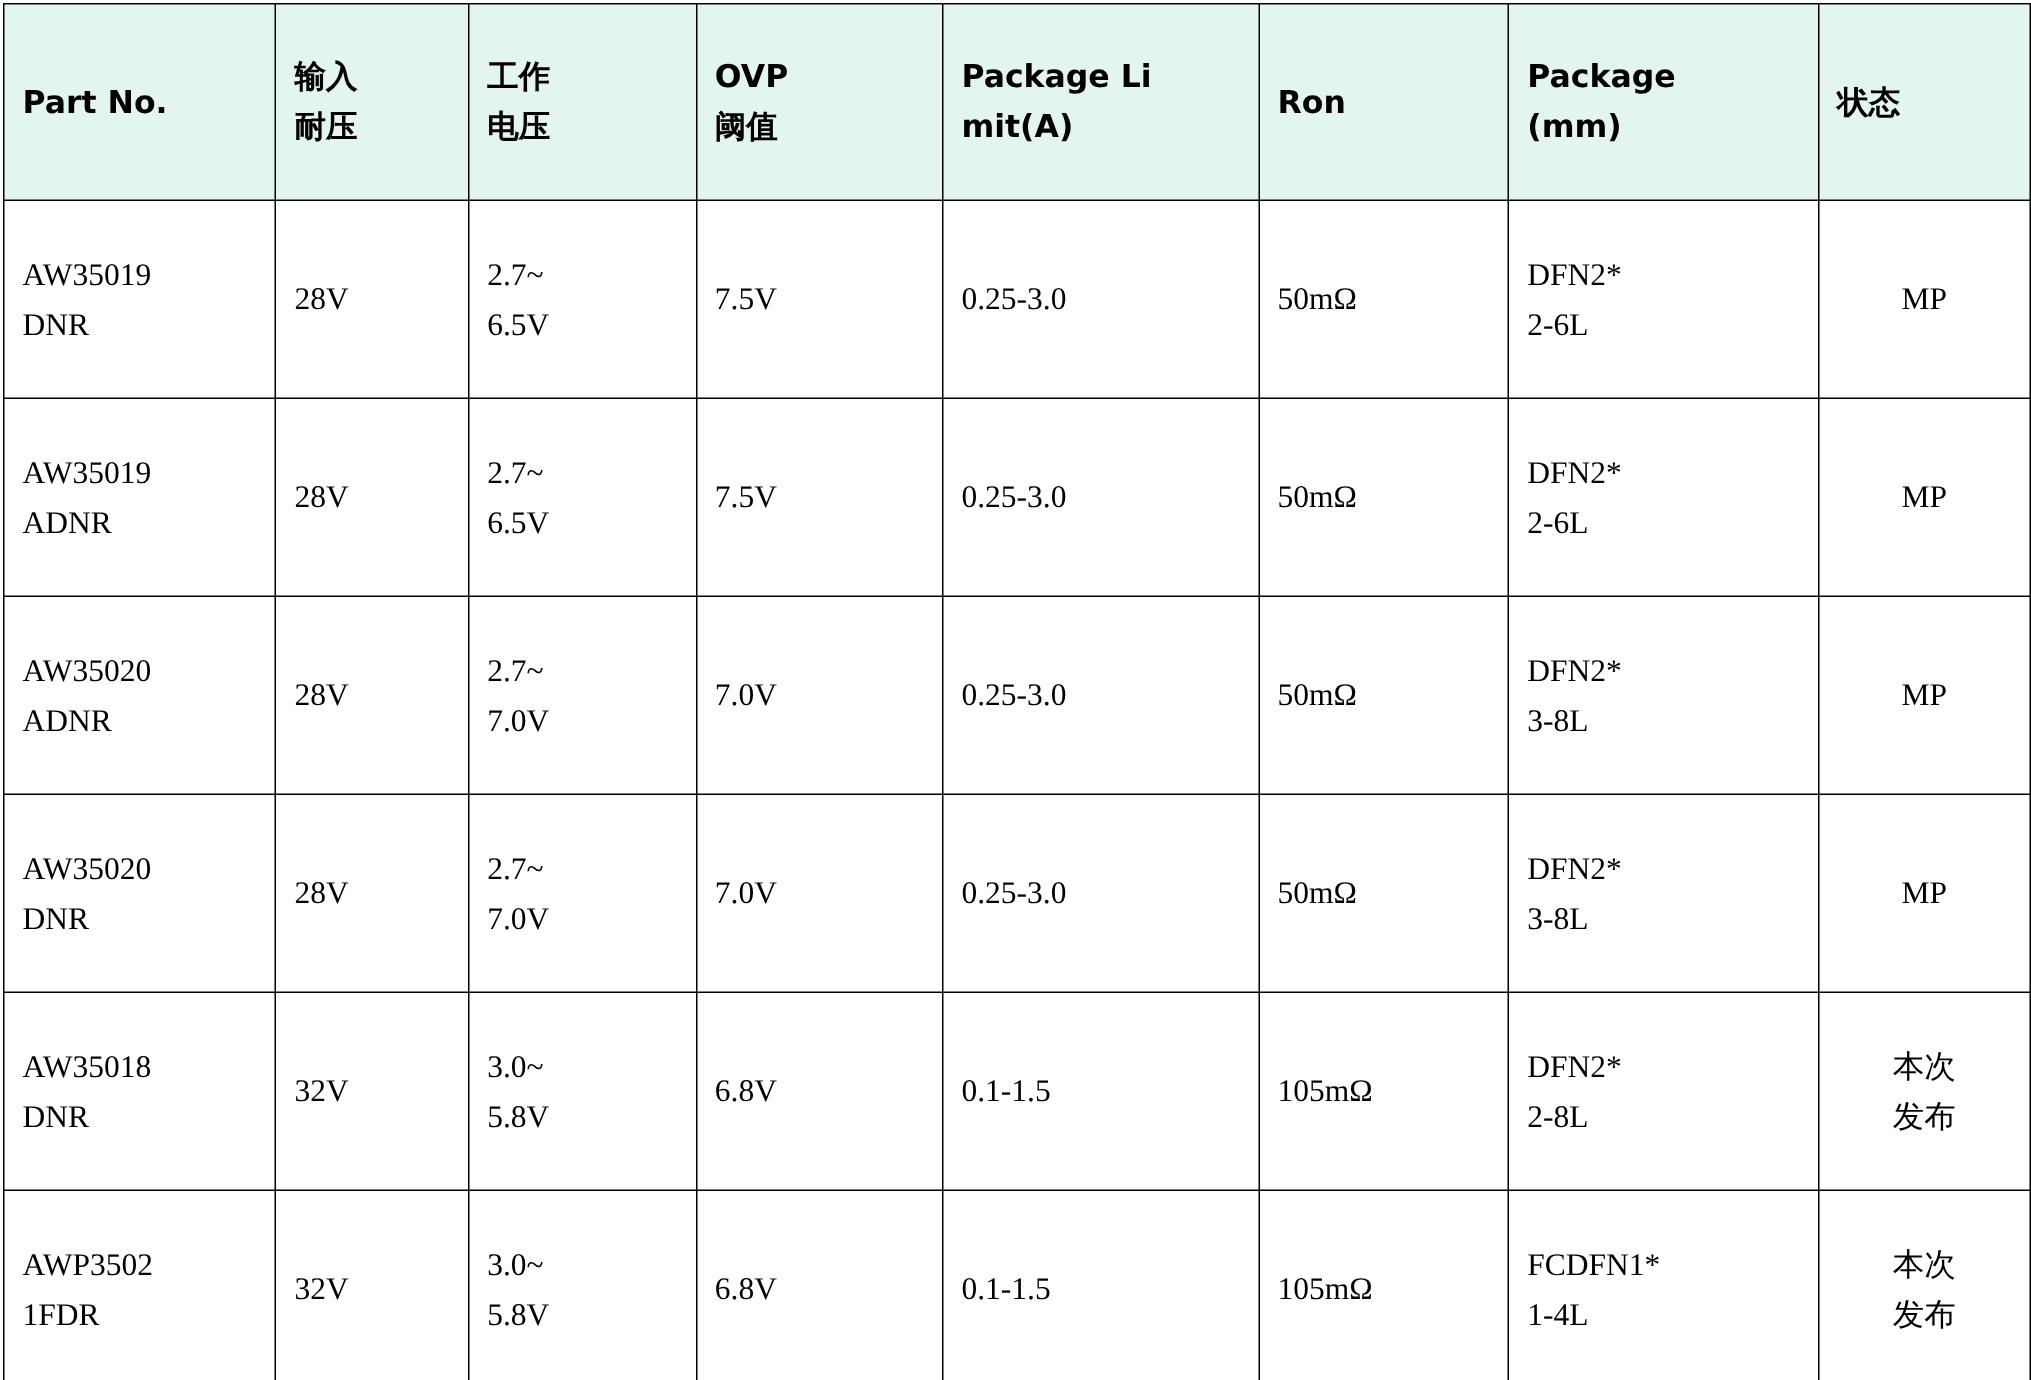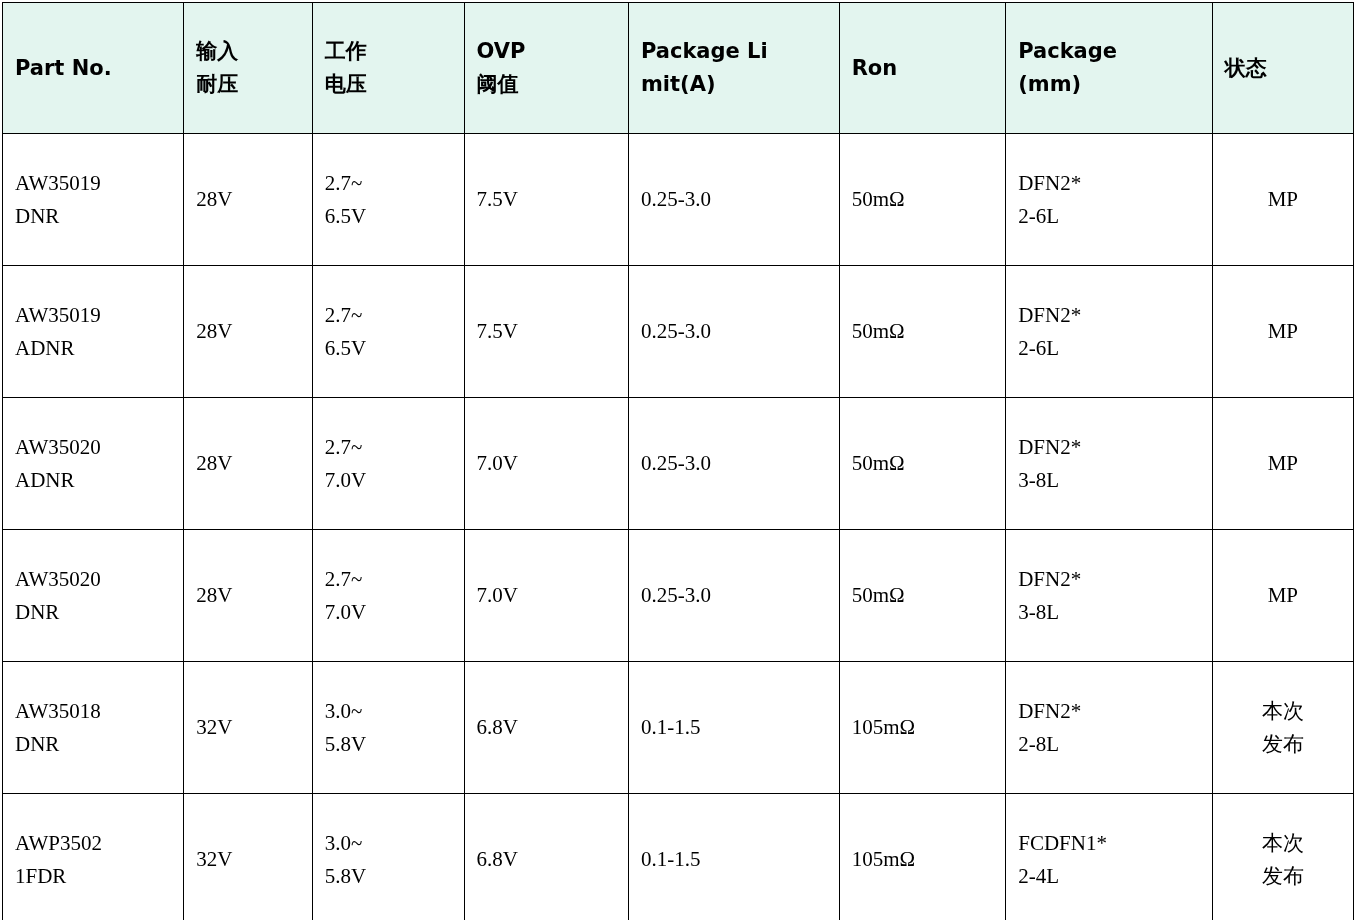--- a/index.html
+++ b/index.html
@@ -274,21 +274,21 @@
             <span class="cell-line">6.8V</span>
           </td>
         <td>
             <span class="cell-line">0.1-1.5</span>
           </td>
         <td>
             <span class="cell-line">105mΩ</span>
           </td>
         <td>
             <span class="cell-line">FCDFN1*</span>
-            <span class="cell-line">2-4L</span>
+            <span class="cell-line">1-4L</span>
           </td>
         <td class="center">
             <span class="cell-line">本次</span>
             <span class="cell-line">发布</span>
           </td>
       </tr>
     </tbody>
   </table>
 </div>
 

